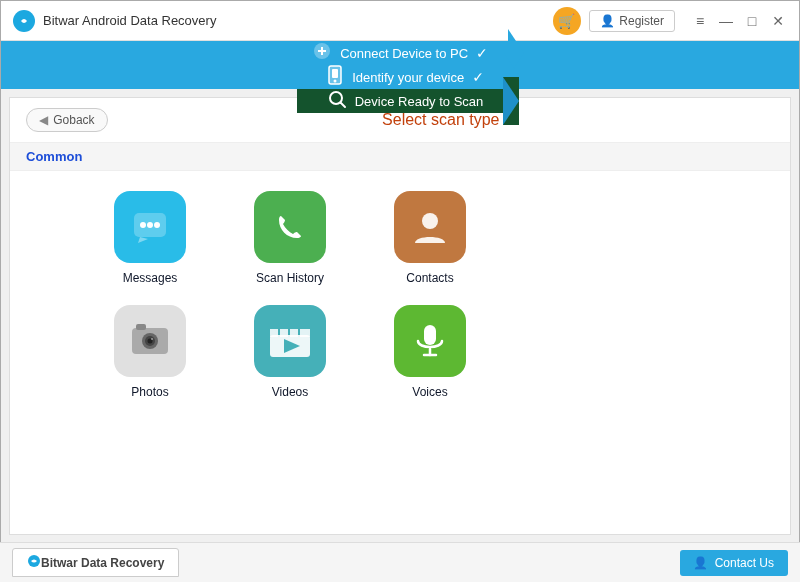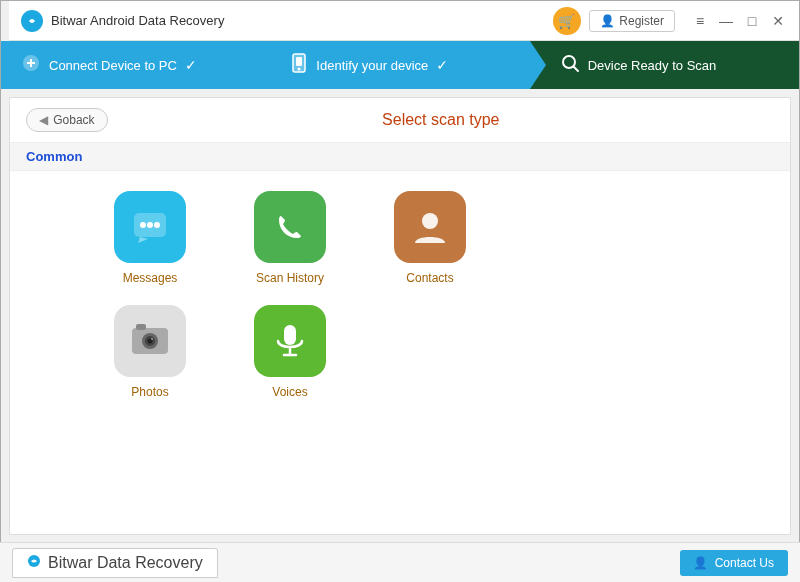--- a/index.html
+++ b/index.html
@@ -15,21 +15,20 @@
 
     
     .title-bar {
       display: flex;
       align-items: center;
       justify-content: space-between;
       background: #fff;
       padding: 8px 12px;
       border-bottom: 1px solid #e0e0e0;
       height: 40px;
-      margin-left: 8px;
     }
     .title-left {
       display: flex;
       align-items: center;
       gap: 8px;
     }
     .app-logo {
       width: 22px;
       height: 22px;
       background: #1ca8e0;
@@ -91,20 +90,21 @@
       cursor: pointer;
       font-size: 14px;
     }
 
     
     .step-bar {
       display: flex;
       background: #29a8e0;
       height: 48px;
       align-items: center;
+      flex-direction: column;
     }
     .step {
       display: flex;
       align-items: center;
       flex: 1;
       height: 100%;
       padding: 0 20px;
       color: white;
       font-size: 13px;
       position: relative;
@@ -216,21 +216,21 @@
     }
     .icon-blue { background: #29bce8; }
     .icon-green { background: #4caf50; }
     .icon-brown { background: #c07840; }
     .icon-gray { background: #e8e8e8; }
     .icon-teal { background: #45b0b0; }
     .icon-lime { background: #5db832; }
 
     .icon-label {
       font-size: 12px;
-      color: #a16207;
+      color: #0f172a;
       text-align: center;
     }
 
     
     .bottom-bar {
       position: absolute;
       bottom: 0;
       left: 0;
       right: 0;
       height: 40px;
@@ -241,28 +241,29 @@
       justify-content: space-between;
       padding: 0 12px;
     }
     .bottom-tabs {
       display: flex;
       gap: 2px;
     }
     .bottom-tab {
       display: flex;
       align-items: center;
-      gap: 7px;
+      gap: 0;
       padding: 5px 14px;
       border: 1px solid #ccc;
       border-radius: 3px 3px 0 0;
-      font-size: 16px;
+      font-size: 12px;
       color: #444;
       cursor: pointer;
       background: white;
+      font-weight: bold;
     }
     .bottom-tab-icon {
       font-size: 13px;
     }
     .contact-btn {
       display: flex;
       align-items: center;
       gap: 6px;
       background: #29a8e0;
       color: white;
@@ -390,20 +391,33 @@
             <rect x="8" y="2" width="10" height="6" rx="2" fill="#888"></rect>
             <circle cx="22" cy="19" r="8" fill="#666"></circle>
             <circle cx="22" cy="19" r="5" fill="#444"></circle>
             <circle cx="22" cy="19" r="2.5" fill="#222"></circle>
             <circle cx="24" cy="17" r="1" fill="rgba(255,255,255,0.5)"></circle>
           </svg>
         </div>
         <span class="icon-label">Photos</span>
       </div>
       <div class="icon-item">
+        <div class="icon-box icon-teal" style="background:#45b0b8;">
+          <svg width="44" height="40" viewBox="0 0 44 40">
+            <rect x="2" y="14" width="40" height="22" rx="3" fill="white" opacity="0.9"></rect>
+            <rect x="2" y="8" width="8" height="8" rx="0" fill="white" opacity="0.85"></rect>
+            <rect x="12" y="8" width="8" height="8" rx="0" fill="white" opacity="0.85"></rect>
+            <rect x="22" y="8" width="8" height="8" rx="0" fill="white" opacity="0.85"></rect>
+            <rect x="32" y="8" width="10" height="8" rx="0" fill="white" opacity="0.85"></rect>
+            <polygon points="16,18 32,25 16,32" fill="#45b0b8"></polygon>
+          </svg>
+        </div>
+        <span class="icon-label">Videos</span>
+      </div>
+      <div class="icon-item">
         <div class="icon-box icon-lime" style="background:#5db832;">
           <svg width="36" height="40" viewBox="0 0 36 40">
             <rect x="12" y="4" width="12" height="20" rx="6" fill="white"></rect>
             <path d="M6 20 C6 28 30 28 30 20" stroke="white" stroke-width="2.5" fill="none" stroke-linecap="round"></path>
             <line x1="18" y1="28" x2="18" y2="34" stroke="white" stroke-width="2.5" stroke-linecap="round"></line>
             <line x1="12" y1="34" x2="24" y2="34" stroke="white" stroke-width="2.5" stroke-linecap="round"></line>
           </svg>
         </div>
         <span class="icon-label">Voices</span>
       </div>

